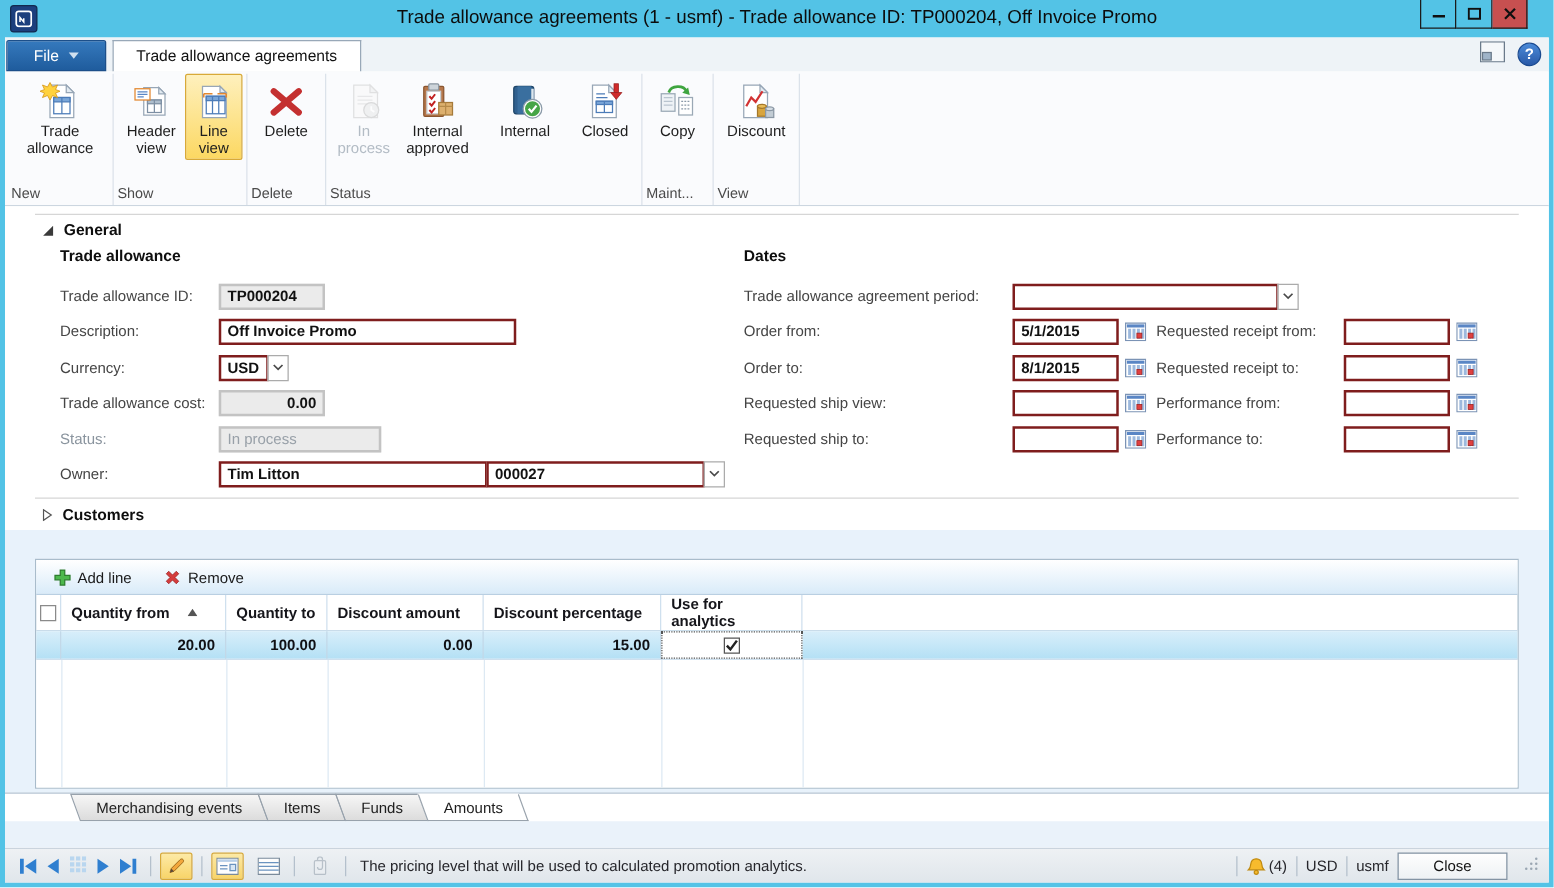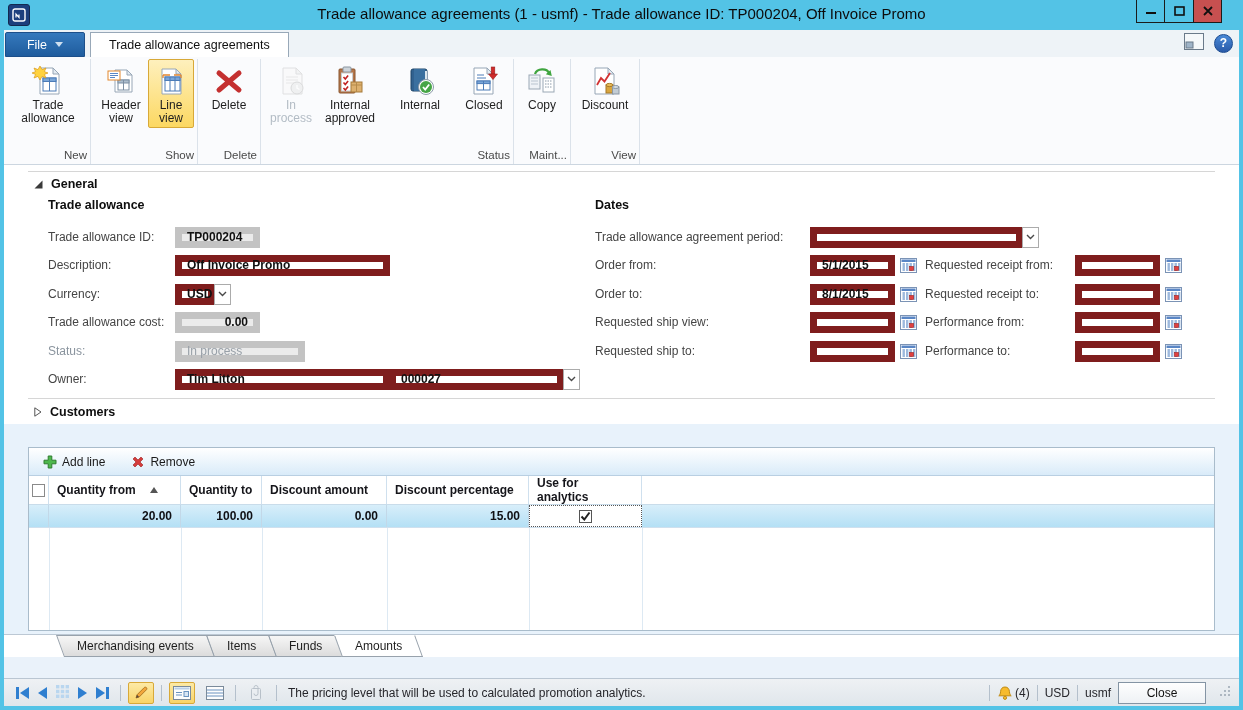--- a/index.html
+++ b/index.html
@@ -31,31 +31,31 @@
   
   .ribbon { flex:0 0 108px; background:#fafbfd; border-bottom:1px solid #ccd6e0; display:flex; padding:2px 0 0 2px; }
   .rgroup { display:flex; flex-direction:column; border-right:1px solid #dbe2ea; padding:0 3px; }
   .rbuttons { display:flex; align-items:flex-start; flex:1; }
   .rbtn { display:flex; flex-direction:column; align-items:center; padding:4px 2px 2px; border:1px solid transparent; border-radius:2px; }
   .rbtn.selected { background:linear-gradient(#fef0bd,#fcd862); border-color:#d8a938; }
   .rbtn.disabled .rlabel { color:#b3bcc5; }
   .rbtn.disabled .ricon { opacity:.45; filter:grayscale(1); }
   .ricon { height:34px; display:flex; align-items:center; justify-content:center; }
   .rlabel { text-align:center; font-size:12px; line-height:13px; color:#1e1e1e; margin-top:1px; }
-  .rgroup-label { text-align:right; font-size:11.5px; color:#4a4a4a; padding:2px 0 3px; }
+  .rgroup-label { text-align:left; font-size:11.5px; color:#4a4a4a; padding:2px 0 3px; }
 
   
   .content { flex:1; background:#fff; position:relative; }
   .hr { position:absolute; left:24px; right:24px; height:1px; background:#d6d6d6; }
   .sec-head { position:absolute; display:flex; align-items:center; gap:8px; font-weight:bold; font-size:12.5px; color:#0e0e0e; }
   .sub-head { position:absolute; font-weight:bold; font-size:12.5px; color:#0e0e0e; }
 
   .frow { position:absolute; display:flex; align-items:center; height:22px; }
   .flabel { color:#454545; }
-  .input { height:21px; border:7px solid #7f1d1d; background:#fff; display:flex; align-items:center; padding:0 5px; font-weight:bold; color:#111; }
+  .input { height:21px; border:2px solid #7f1d1d; background:#fff; display:flex; align-items:center; padding:0 5px; font-weight:bold; color:#111; }
   .input.ro { background:#ebebeb; border-color:#c3c3c3; }
   .input.gray { color:#98a0a8; font-weight:normal; }
   .input.num { justify-content:flex-end; }
   .combo-arrow { width:17px; height:21px; border:1px solid #ababab; border-left:1px solid #ababab; margin-left:-1px; background:#fff; display:flex; align-items:center; justify-content:center; }
   .cal { margin-left:5px; display:flex; align-items:center; }
 
   .grid-zone { position:absolute; left:0; right:0; top:259px; height:211px; background:#e8f2fb; border-bottom:1px solid #bcc8d4; }
   .grid-panel { position:absolute; left:24px; top:23px; width:1187px; height:184px; background:#fff; border:1px solid #a9bccb; display:flex; flex-direction:column; }
   .gtoolbar { flex:0 0 28px; background:linear-gradient(#ffffff,#d9ebf9); border-bottom:1px solid #b9cfe2; display:flex; align-items:center; gap:26px; padding-left:14px;text-align:center; }
   .gtool { display:flex; align-items:center; gap:5px; }
@@ -330,21 +330,21 @@
       <div class="sub-head" style="left:44px; top:33px">Trade allowance</div>
 
       <div class="frow" style="left:44px; top:61px">
         <div class="flabel" style="width:127px">Trade allowance ID:</div>
         <div class="input ro" style="width:85px">
             <span>TP000204</span>
           </div>
       </div>
       <div class="frow" style="left:44px; top:89px">
         <div class="flabel" style="width:127px">Description:</div>
-        <div class="input" style="width:215px">
+        <div class="input" style="width:238px">
             <span>Off Invoice Promo</span>
           </div>
       </div>
       <div class="frow" style="left:44px; top:118px">
         <div class="flabel" style="width:127px">Currency:</div>
         <div class="input" style="width:40px">
             <span>USD</span>
           </div>
         <div class="combo-arrow">
             <svg width="9" height="6" viewBox="0 0 9 6">

